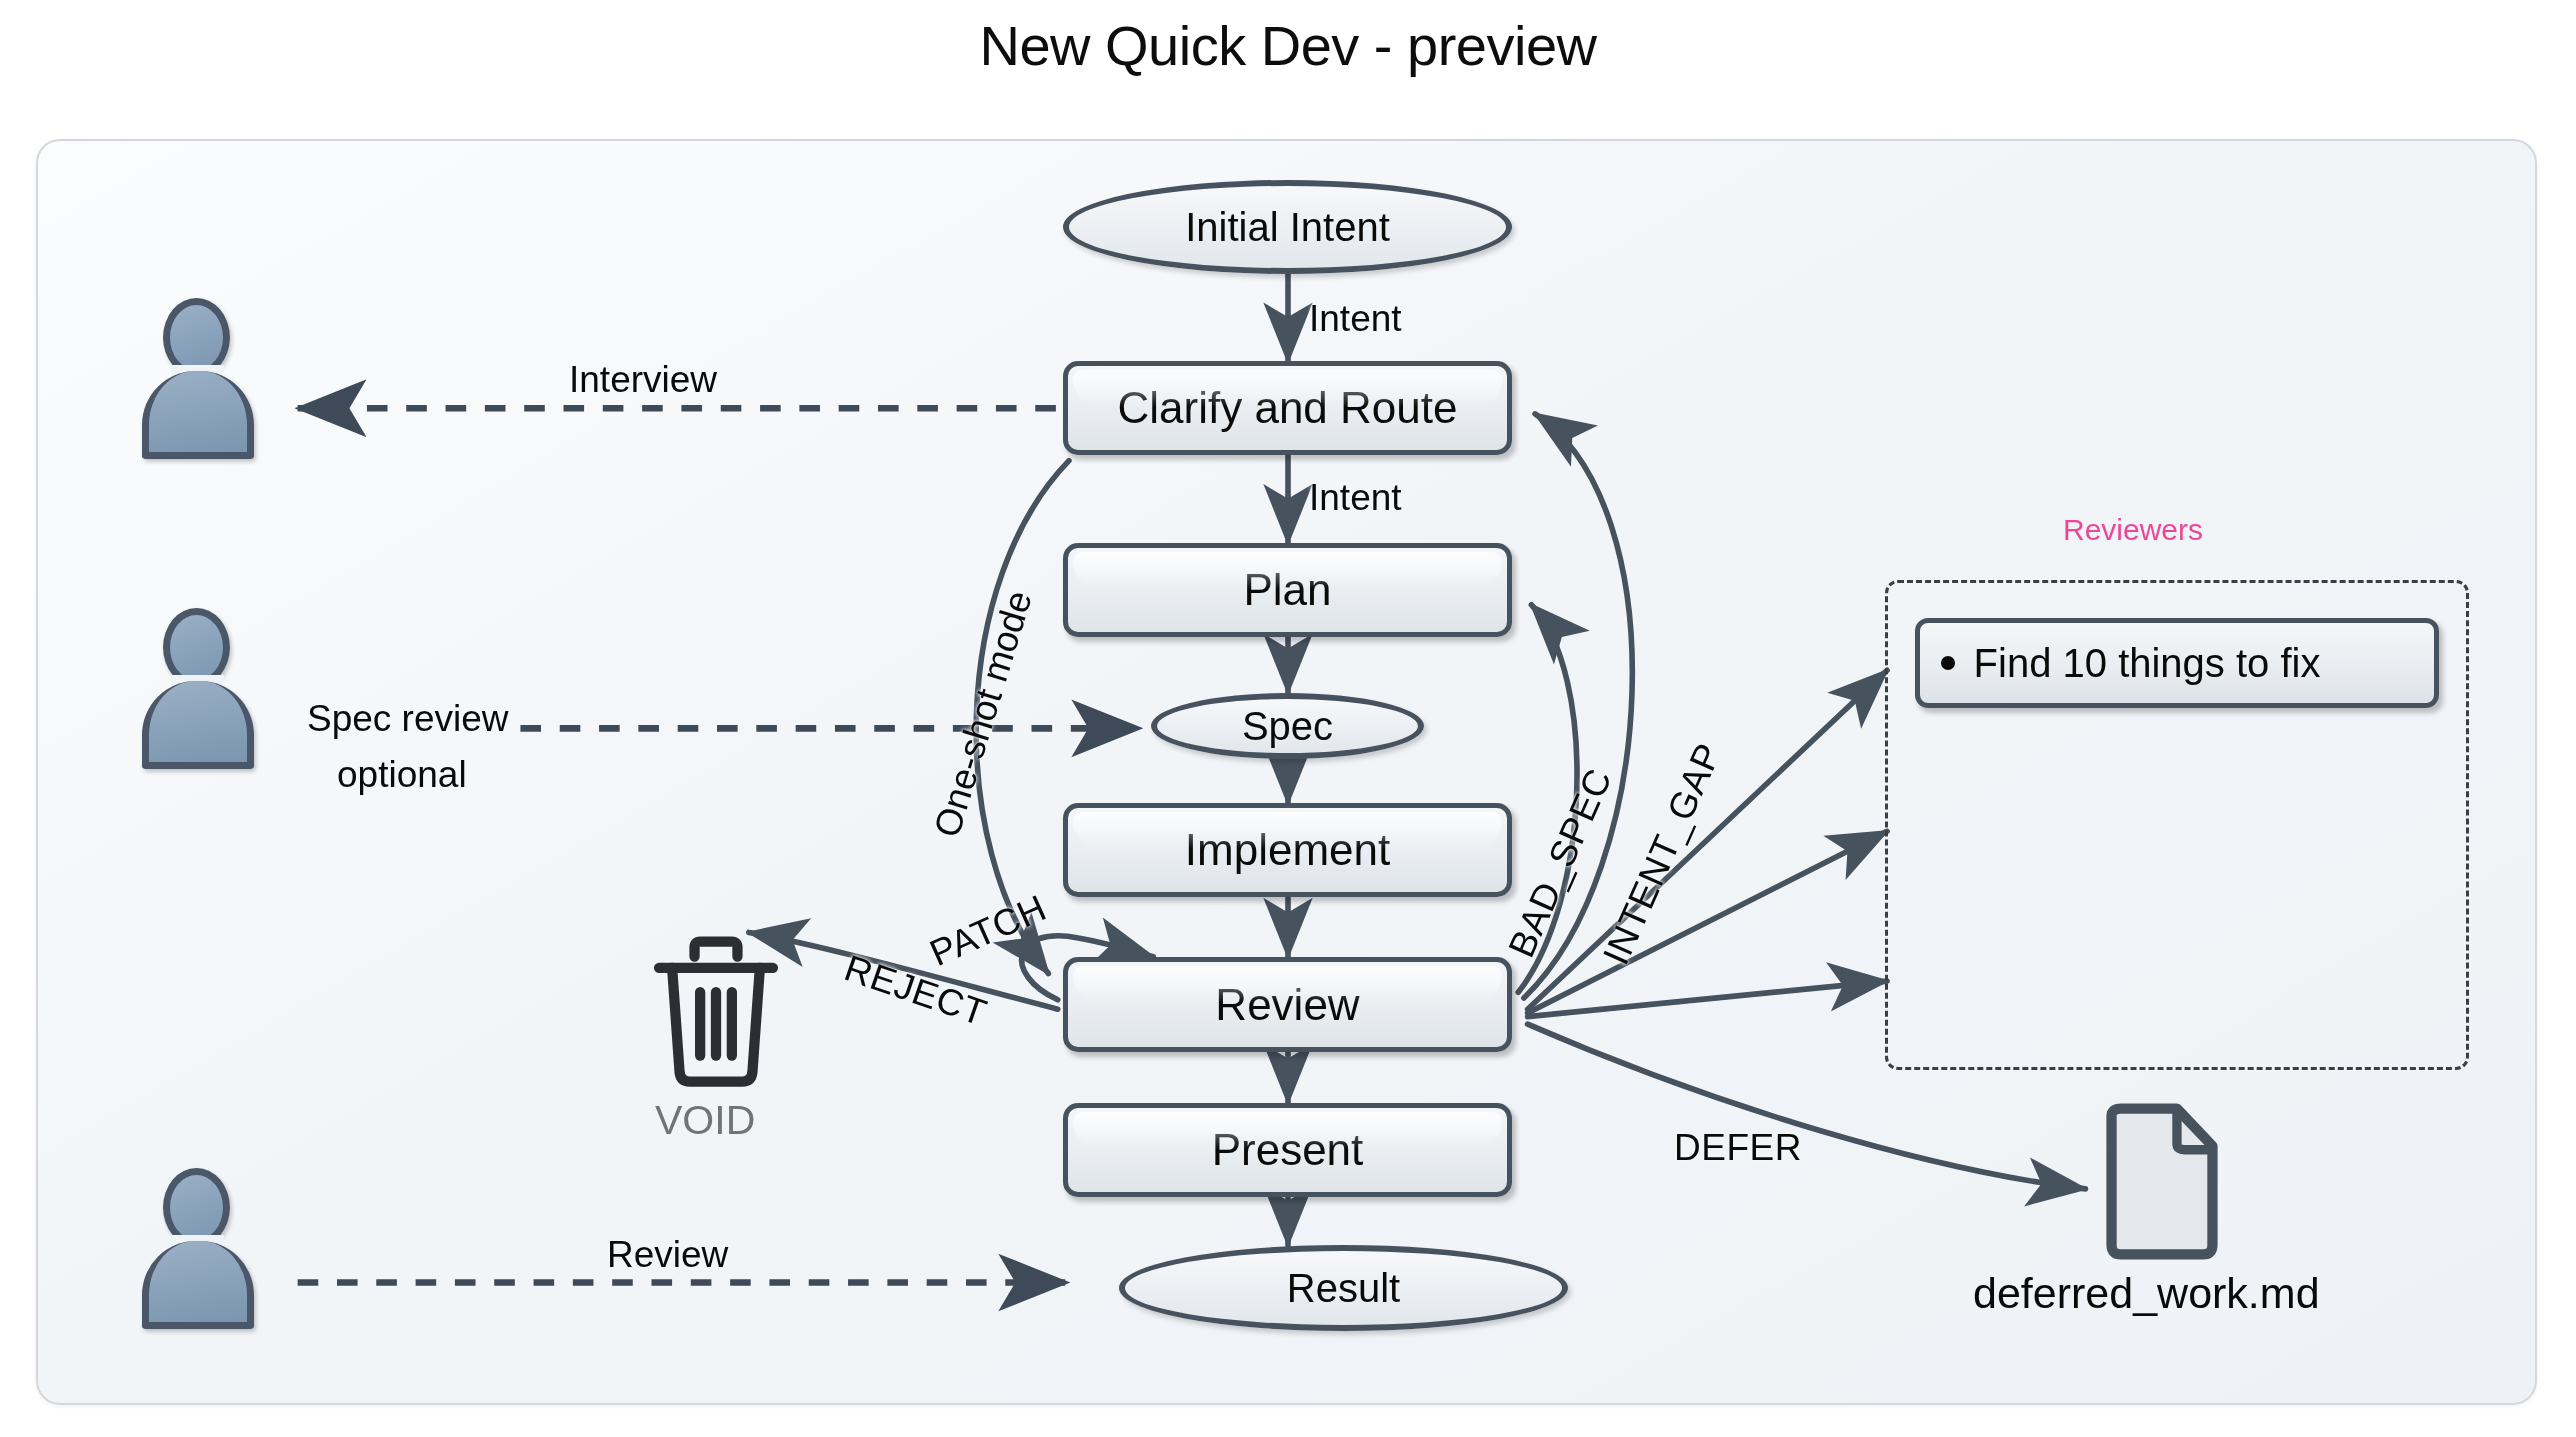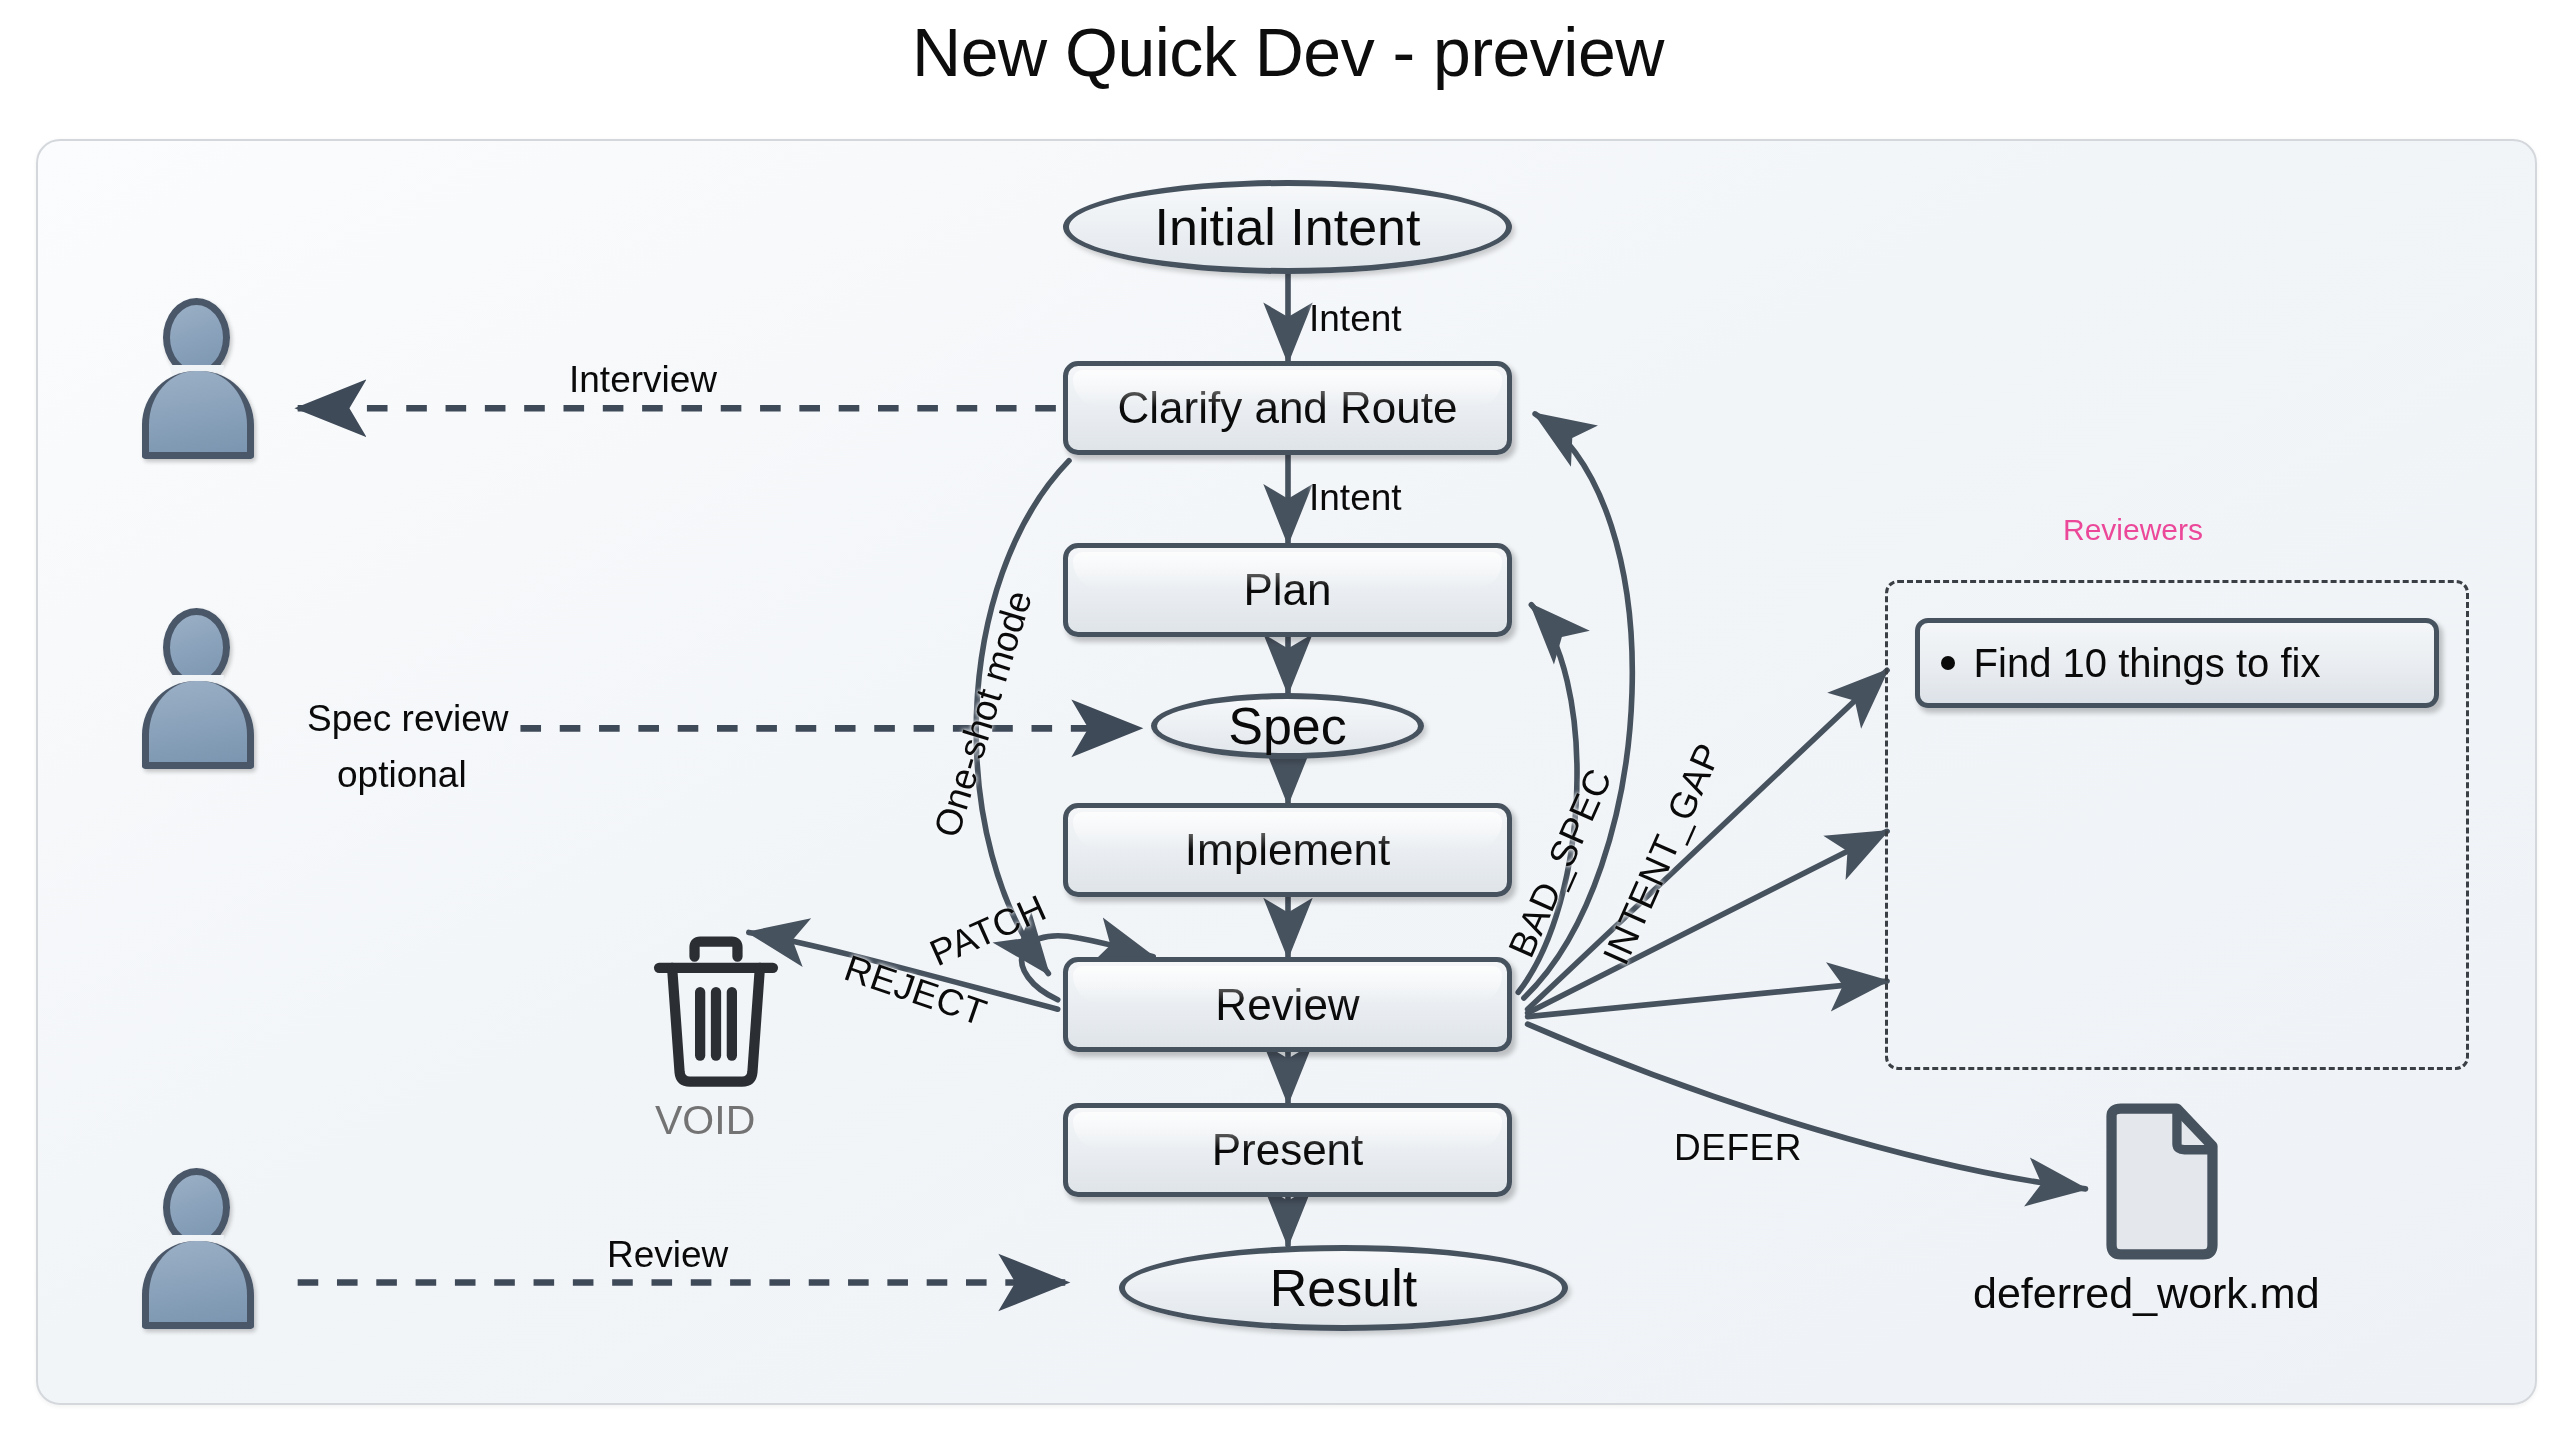--- a/index.html
+++ b/index.html
@@ -21,21 +21,21 @@
     background: #ffffff;
   }
 
   
   #diagram-title {
     position: absolute;
     left: 0;
     top: 13px;
     width: 2576px;
     text-align: center;
-    font-size: 68px;
+    font-size: 56px;
     font-weight: 400;
     color: #0d0d0d;
     letter-spacing: -0.5px;
   }
 
   
   #diagram-frame {
     position: absolute;
     left: 36px;
     top: 139px;
@@ -85,21 +85,21 @@
     border-radius: 9.4px 9.4px 28px 28px;
     background: linear-gradient(180deg, rgba(255,255,255,0.78), rgba(255,255,255,0));
     pointer-events: none;
   }
 
   .node-ellipse {
     border: 6.6px solid #47525f;
     border-radius: 50%;
     background: linear-gradient(180deg, #f6f8fa 0%, #eaeef2 60%, #e2e7ec 100%);
     box-shadow: 2.8px 3.7px 5.6px rgba(0,0,0,0.18);
-    font-size: 52px;
+    font-size: 40px;
   }
 
   .node-reviewer {
     border: 5.6px solid #47525f;
     border-radius: 13px;
     background: linear-gradient(180deg, #f4f6f8 0%, #e9edf1 55%, #dde2e8 100%);
     box-shadow: 3.7px 4.7px 5.6px rgba(0,0,0,0.22);
     font-size: 40px;
     justify-content: flex-start;
     padding-left: 20.6px;

